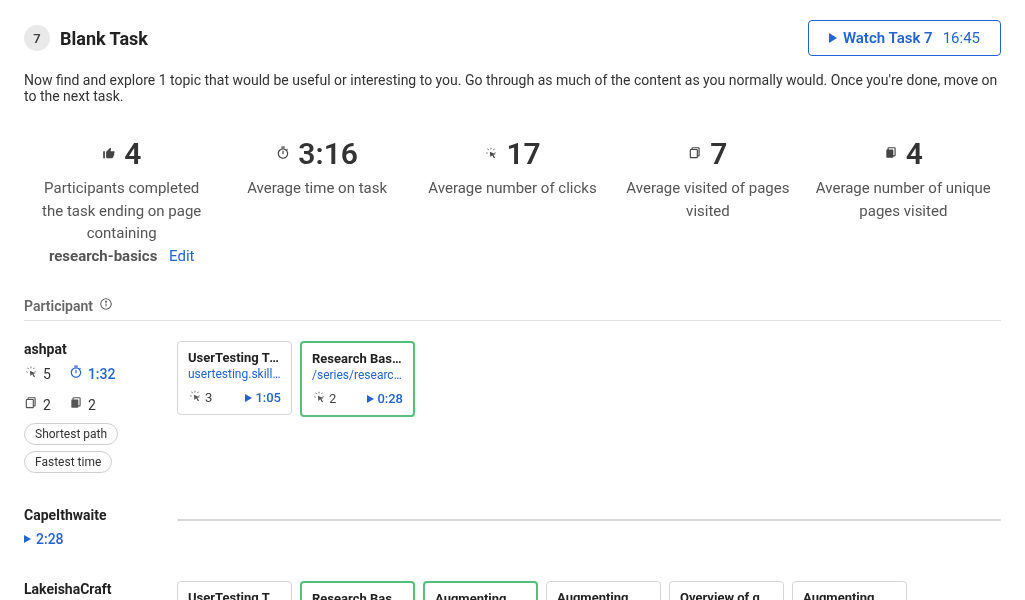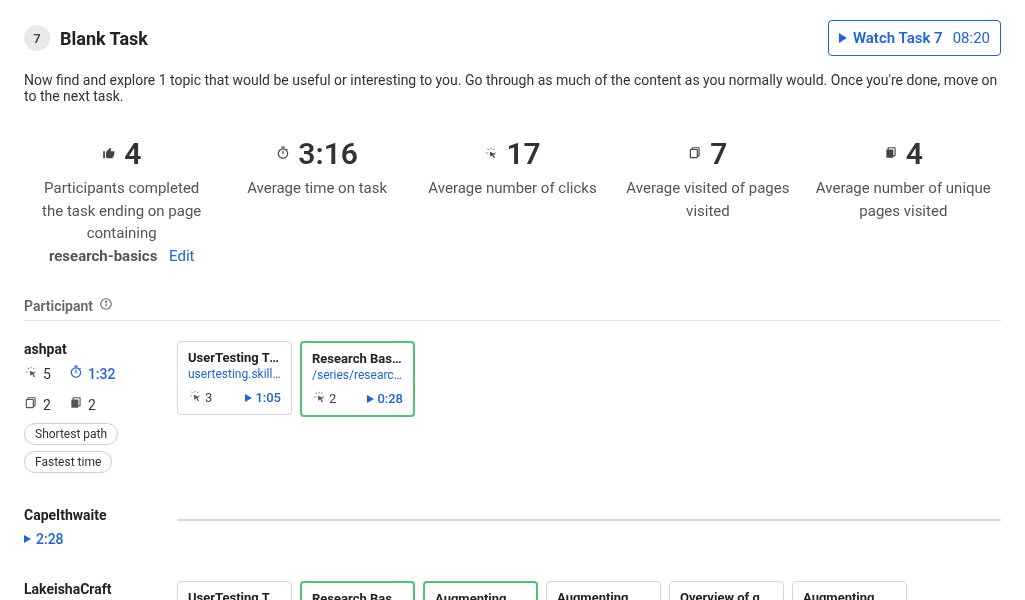--- a/index.html
+++ b/index.html
@@ -14,21 +14,21 @@
   .header { display: flex; justify-content: space-between; align-items: center; margin-bottom: 16px;}
   .title-block { display: flex; align-items: center; gap: 10px; }
   .task-num {
     background: #e9e9e9; border-radius: 50%; width: 26px; height: 26px;
     display: flex; align-items: center; justify-content: center;
     font-size: 13px; font-weight: 600; color: #444;
   }
   .task-title { font-size: 18px; font-weight: 700; color: #222; }
   .watch-btn {
     border: 1.5px solid #2264d1; color: #2264d1; border-radius: 4px;
-    padding: 8px 10px; font-size: 15px; font-weight: 600; display: flex;
+    padding: 8px 20px; font-size: 15px; font-weight: 600; display: flex;
     align-items: center; gap: 6px; cursor: pointer; background: #fff;
   }
   .watch-duration { color: #2264d1; font-weight: 400; margin-left: 4px;}
   .task-desc { font-size: 14px; color: #333; margin-bottom: 32px; }
   .metrics { display: flex; justify-content: space-around; margin-bottom: 30px;}
   .metric { text-align: center; flex: 1; padding: 0 8px;}
   .metric-val { font-size: 30px; font-weight: 600; color: #333; display: flex; align-items: center; justify-content: center; gap: 8px;}
   .metric-icon { font-size: 18px; color: #444;}
   .metric-lbl { font-size: 15px; color: #555; margin-top: 6px; line-height: 1.5; max-width: 200px; margin-left:auto; margin-right:auto;}
   .edit-link, .link { color: #2264d1; cursor: pointer; margin-left: 8px;}
@@ -62,21 +62,21 @@
 <body>
 
 <div class="header">
   <div class="title-block">
     <div class="task-num">7</div>
     <div class="task-title">Blank Task</div>
   </div>
   <div class="watch-btn">
     <span class="play-tri"></span>
     <span>Watch Task 7</span>
-    <span class="watch-duration">08:20</span>
+    <span class="watch-duration">16:45</span>
   </div>
 </div>
 
 <div class="task-desc">Now find and explore 1 topic that would be useful or interesting to you. Go through as much of the content as you normally would. Once you're done, move on to the next task.</div>
 
 <div class="metrics">
   <div class="metric">
     <div class="metric-val">
       <span class="metric-icon">
         <svg class="icon14" viewBox="0 0 24 24" fill="#444">

